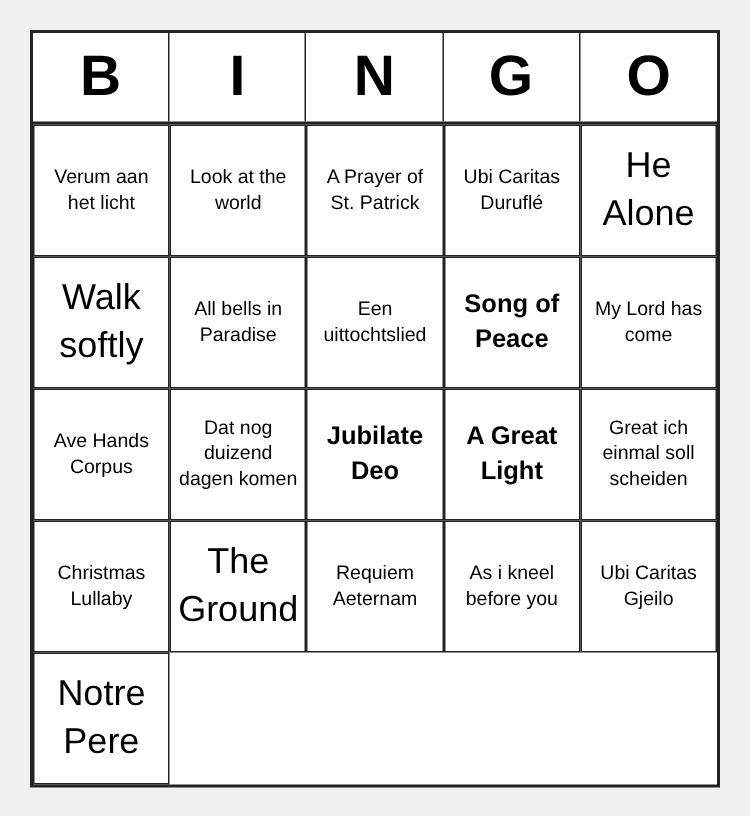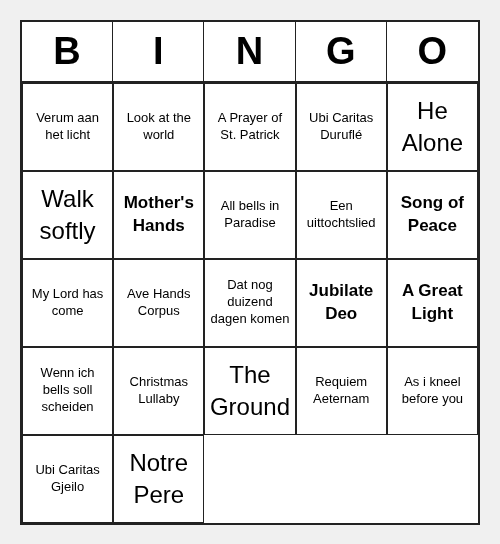--- a/index.html
+++ b/index.html
@@ -69,30 +69,29 @@
       <div class="bingo-header-cell">G</div>
       <div class="bingo-header-cell">O</div>
     </div>
   <div class="bingo-grid">
   <div class="bingo-cell">Verum aan het licht</div>
       <div class="bingo-cell">Look at the world</div>
       <div class="bingo-cell">A Prayer of St. Patrick</div>
       <div class="bingo-cell">Ubi Caritas Duruflé</div>
       <div class="bingo-cell large-text">He Alone</div>
       <div class="bingo-cell large-text">Walk softly</div>
-      <div class="bingo-cell medium-text">Mother's Hands</div>
       <div class="bingo-cell">All bells in Paradise</div>
       <div class="bingo-cell">Een uittochtslied</div>
       <div class="bingo-cell medium-text">Song of Peace</div>
       <div class="bingo-cell">My Lord has come</div>
       <div class="bingo-cell">Ave Hands Corpus</div>
       <div class="bingo-cell">Dat nog duizend dagen komen</div>
       <div class="bingo-cell medium-text">Jubilate Deo</div>
       <div class="bingo-cell medium-text">A Great Light</div>
-      <div class="bingo-cell">Wenn ich bells soll scheiden</div>
+      <div class="bingo-cell">Great ich einmal soll scheiden</div>
       <div class="bingo-cell">Christmas Lullaby</div>
       <div class="bingo-cell large-text">The Ground</div>
       <div class="bingo-cell">Requiem Aeternam</div>
       <div class="bingo-cell">As i kneel before you</div>
       <div class="bingo-cell">Ubi Caritas Gjeilo</div>
       <div class="bingo-cell large-text">Notre Pere</div>
     </div>
 </div>
 
 </body></html>

